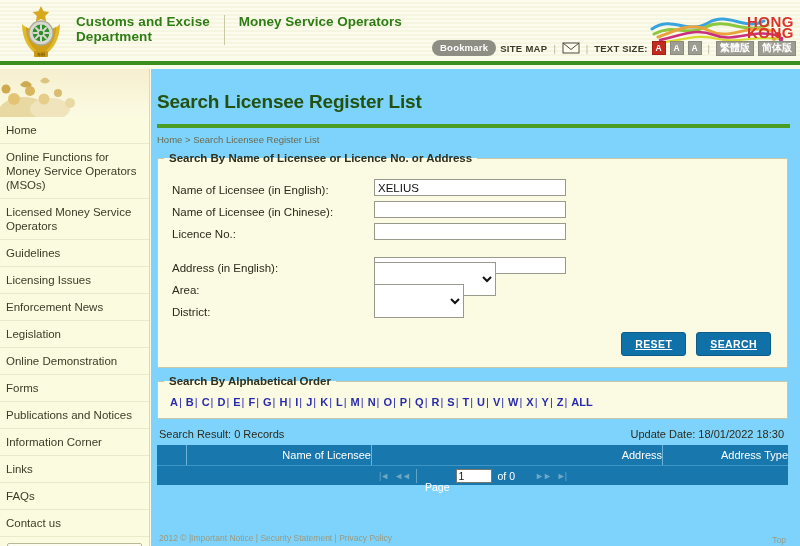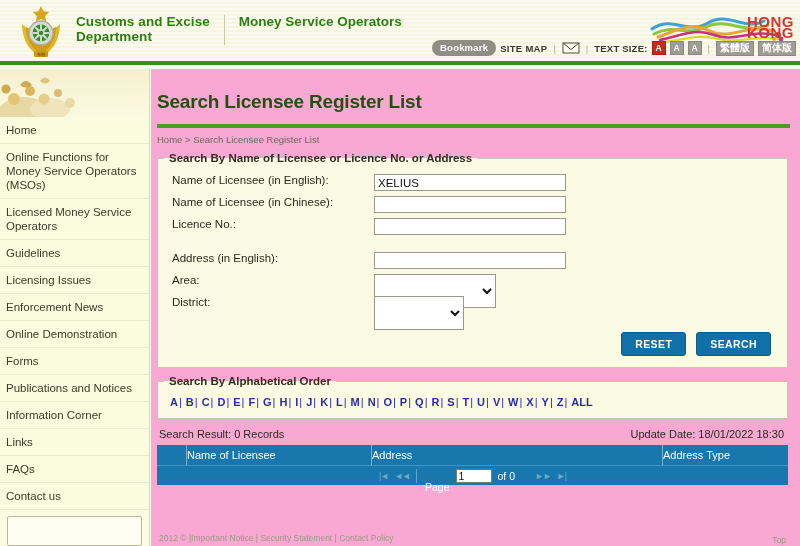--- a/index.html
+++ b/index.html
@@ -105,21 +105,21 @@
   #jfic-box {
     margin: 6px 7px 0 7px; border: 1px solid #b9b99a;
     background: #fdfdf2; border-radius: 2px;
     height: 30px; display: flex; align-items: center;
     justify-content: center; gap: 5px; padding: 0 4px;
   }
 
   
   #main {
     position: absolute; left: 151px; right: 0; top: 0; bottom: 0;
-    background: #f9a8d4;
+    background: #7dd3fc;
     padding: 0 8px 0 0;
   }
   #page-title {
     font-size: 19px; font-weight: bold; color: #23510f;
     padding: 22px 0 0 6px; letter-spacing: -.2px;
   }
   #title-rule {
     height: 4px; background: #4a9c22;
     margin: 11px 2px 0 6px;
   }
@@ -130,21 +130,21 @@
 
   fieldset.box {
     border: 1px solid #c8c8a8; margin: 7px 4px 0 6px;
     padding: 0; background: #fbfbe4;
   }
   fieldset.box > legend {
     font-size: 11.5px; font-weight: bold; color: #30301e;
     padding: 0 5px; margin-left: 6px;
   }
   #search-form-body { padding: 10px 0 11px 0; }
-  .form-row { display: flex; align-items: flex-start; height: 22px; }
+  .form-row { display: flex; align-items: flex-end; height: 22px; }
   .form-row.gap { margin-top: 12px; }
   .form-label {
     width: 216px; padding-left: 14px;
     font-size: 11.5px; color: #2b2b1c;
   }
   .text-input {
     width: 192px; height: 17px;
     border: 1px solid #9a9a8c; background: #ffffff;
     font-family: "Liberation Sans", sans-serif;
     font-size: 11.5px; color: #111; padding: 0 3px;
@@ -161,41 +161,42 @@
   #form-actions {
     display: flex; justify-content: flex-end; gap: 10px;
     padding: 14px 16px 0 0;
   }
   .btn-primary {
     background: #1070a8; color: #ffffff;
     border: 1px solid #0d5c8a; border-radius: 3px;
     font-size: 10.5px; font-weight: bold; letter-spacing: .4px;
     padding: 5px 13px; cursor: pointer;
     font-family: "Liberation Sans", sans-serif;
+    text-decoration: underline;
   }
 
   #alpha-body { padding: 8px 0 9px 12px; }
   .alpha-link {
     color: #2b2bad; font-size: 11px; font-weight: bold;
     text-decoration: none; cursor: pointer;
   }
   .alpha-sep { color: #2b2bad; font-size: 11px; padding: 0 4px 0 1px; }
 
   #result-bar {
     display: flex; justify-content: space-between; align-items: center;
     padding: 9px 8px 5px 8px;
     font-size: 11px; color: #2b2b1c;
   }
 
   #result-table { margin: 0 4px 0 6px; }
   #result-head {
     display: flex; background: #1878ae; height: 20px;
     align-items: center; color: #fff; font-size: 11px;
   }
-  .th { text-align: left; border-right: 1px solid #6fb4d8; height: 20px;
+  .th { text-align: right; border-right: 1px solid #6fb4d8; height: 20px;
         line-height: 20px; }
   #th-spacer { width: 30px; }
   #th-name   { width: 185px; }
   #th-addr   { flex: 1; }
   #th-type   { width: 125px; border-right: none; }
 
   #pager {
     background: #1878ae; height: 20px;
     display: flex; align-items: center; justify-content: center;
     gap: 6px; color: #ffffff; font-size: 10.5px;
@@ -302,20 +303,21 @@
         <path d="M40 12 q5-7 10 0 q-5 5-10 0z" fill="#ddc37d"></path>
       </svg>
     </div>
     <div id="sidebar-nav">
       <div class="nav-item">Home</div>
       <div class="nav-item">Online Functions for Money Service Operators (MSOs)</div>
       <div class="nav-item">Licensed Money Service Operators</div>
       <div class="nav-item">Guidelines</div>
       <div class="nav-item">Licensing Issues</div>
       <div class="nav-item">Enforcement News</div>
+      <div class="nav-item">Legislation</div>
       <div class="nav-item">Online Demonstration</div>
       <div class="nav-item">Forms</div>
       <div class="nav-item">Publications and Notices</div>
       <div class="nav-item">Information Corner</div>
       <div class="nav-item">Links</div>
       <div class="nav-item">FAQs</div>
       <div class="nav-item">Contact us</div>
     </div>
     <div id="jfic-box">
       
@@ -399,16 +401,16 @@
         <input id="page-input" type="text" value="1" style="">
         <span>of 0</span>
         <span class="pager-arrow" style="margin-left:14px">►►</span>
         <span class="pager-arrow">►|</span>
       </div>
     </div>
   </div>
 
   <div id="footer">
     <span>2012 © |</span>
-    <span id="footer-links"><span> Important Notice </span><span>|</span><span> Security Statement </span><span>|</span><span> Contact Policy </span></span>
+    <span id="footer-links"><span> Important Notice </span><span>|</span><span> Security Statement </span><span>|</span><span> Privacy Policy </span></span>
   </div>
   <div id="top-link">Top</div>
 </div>
 
 </body></html>

